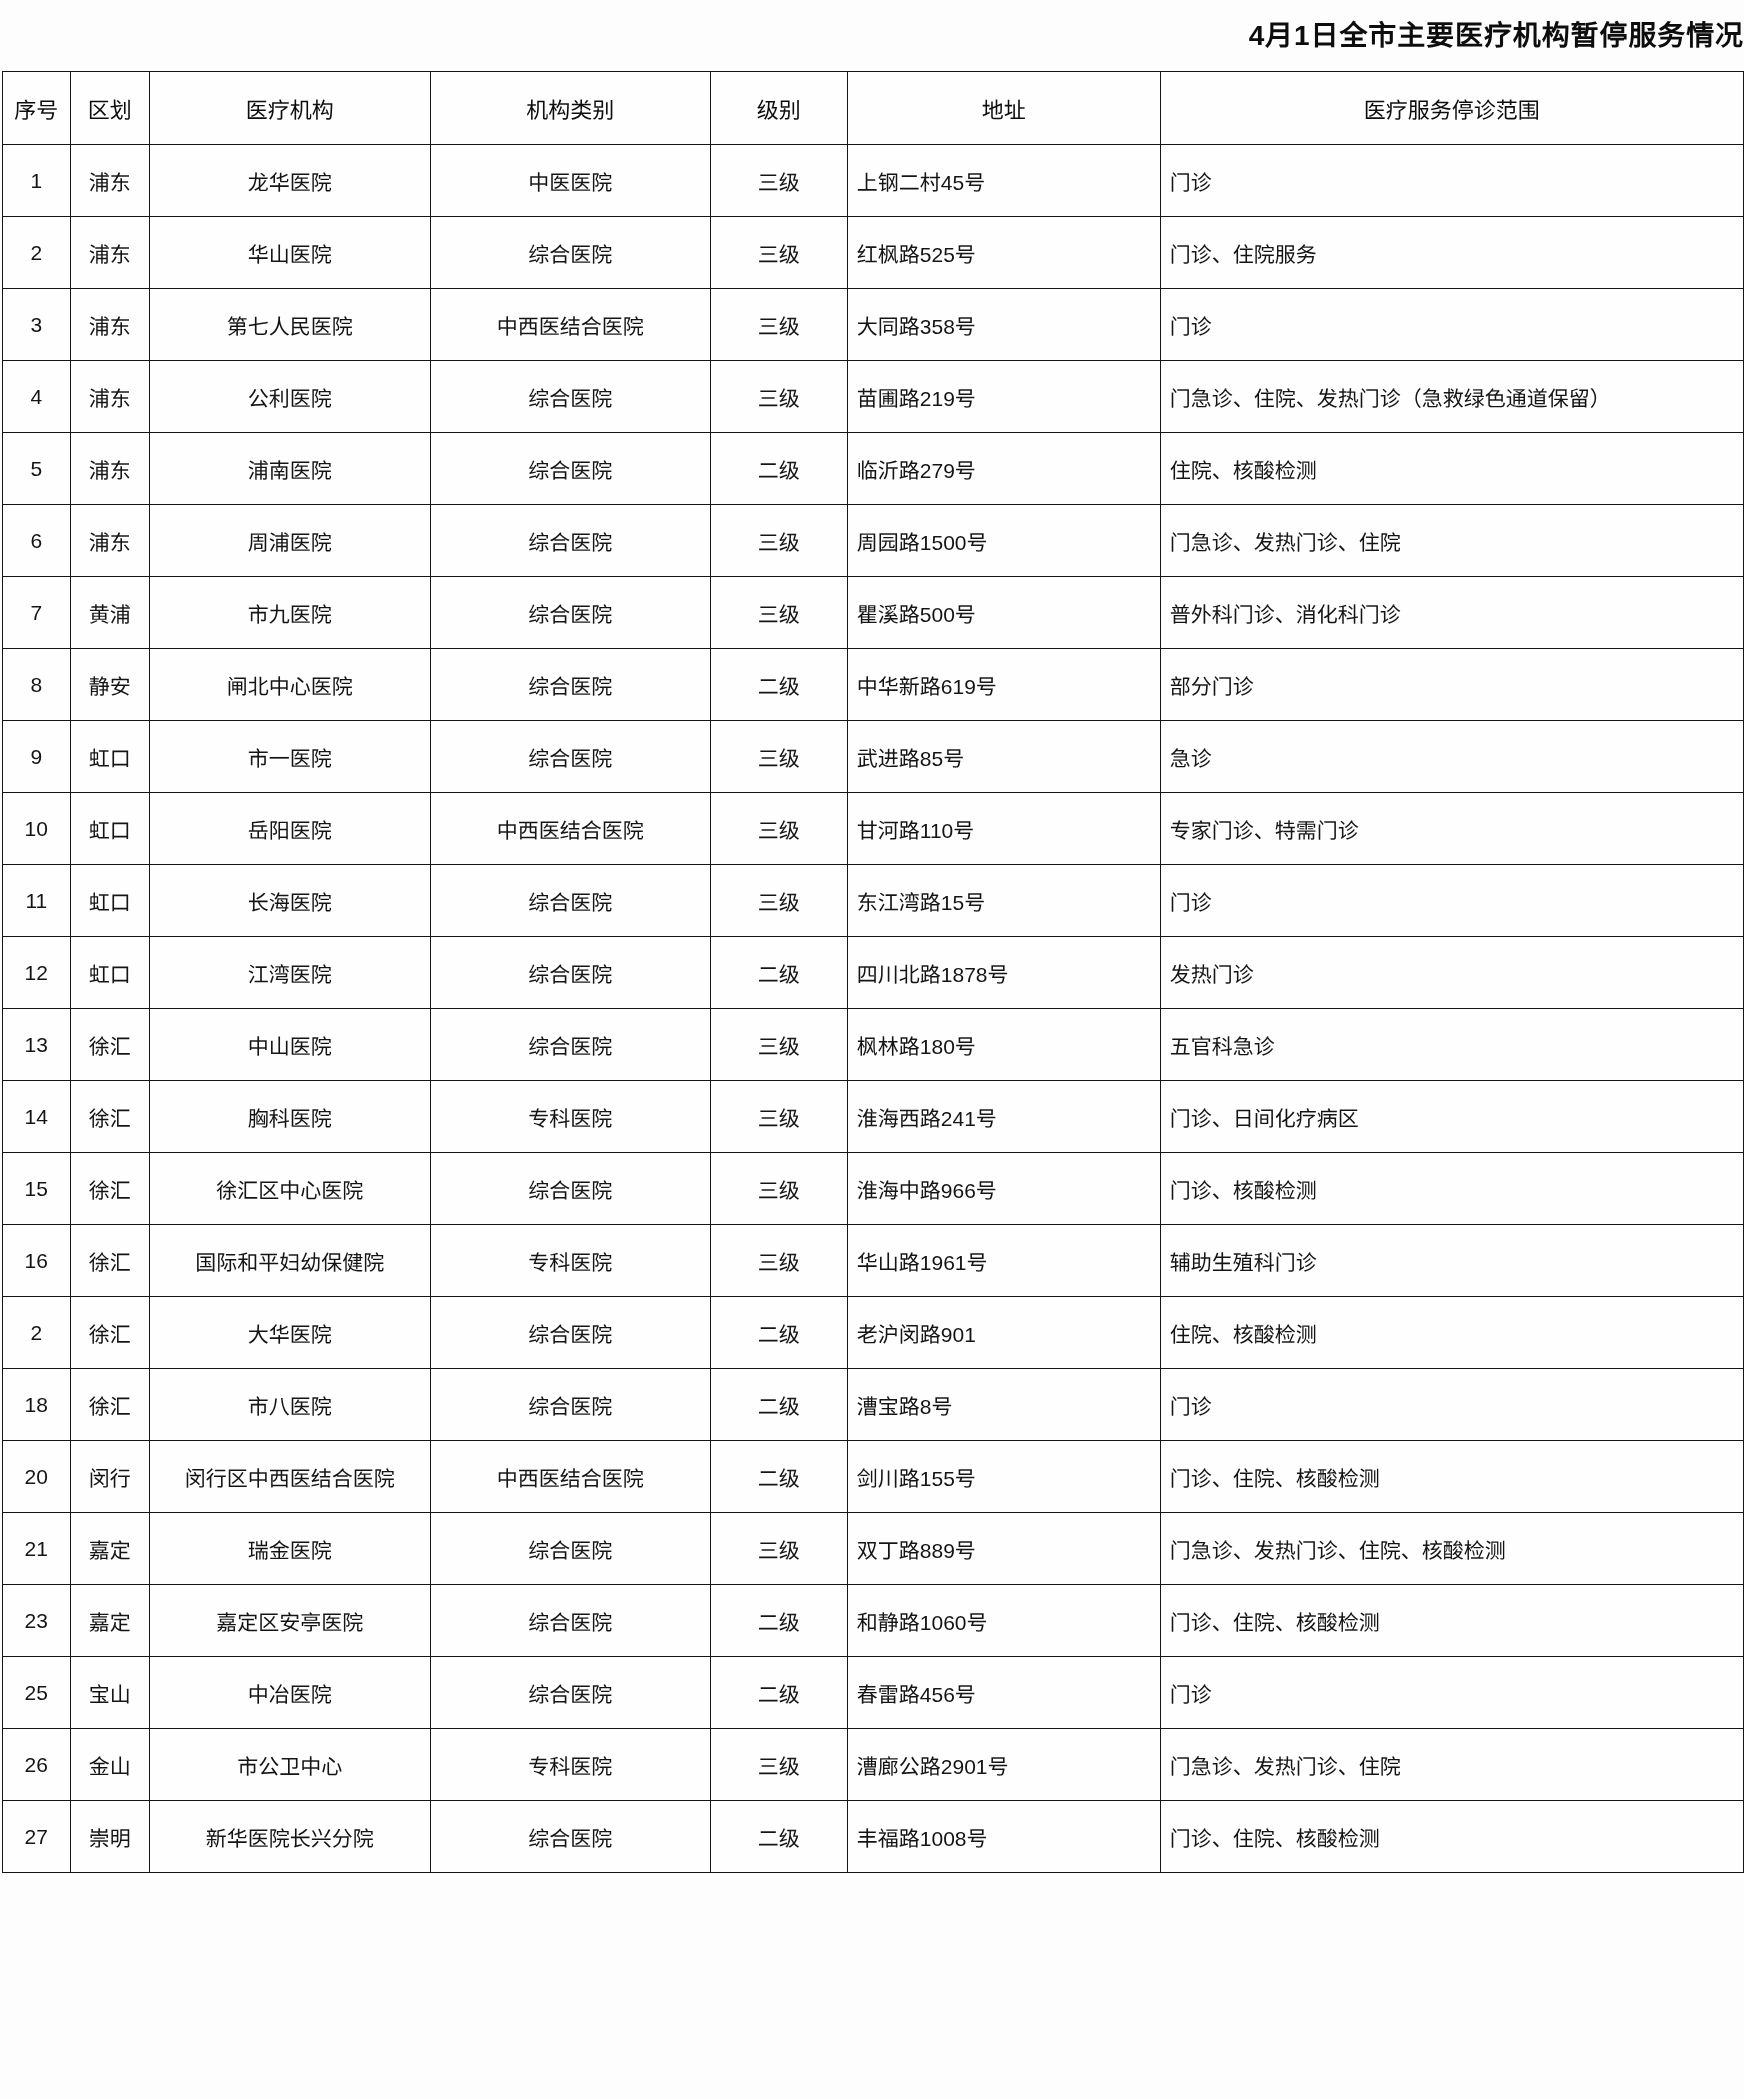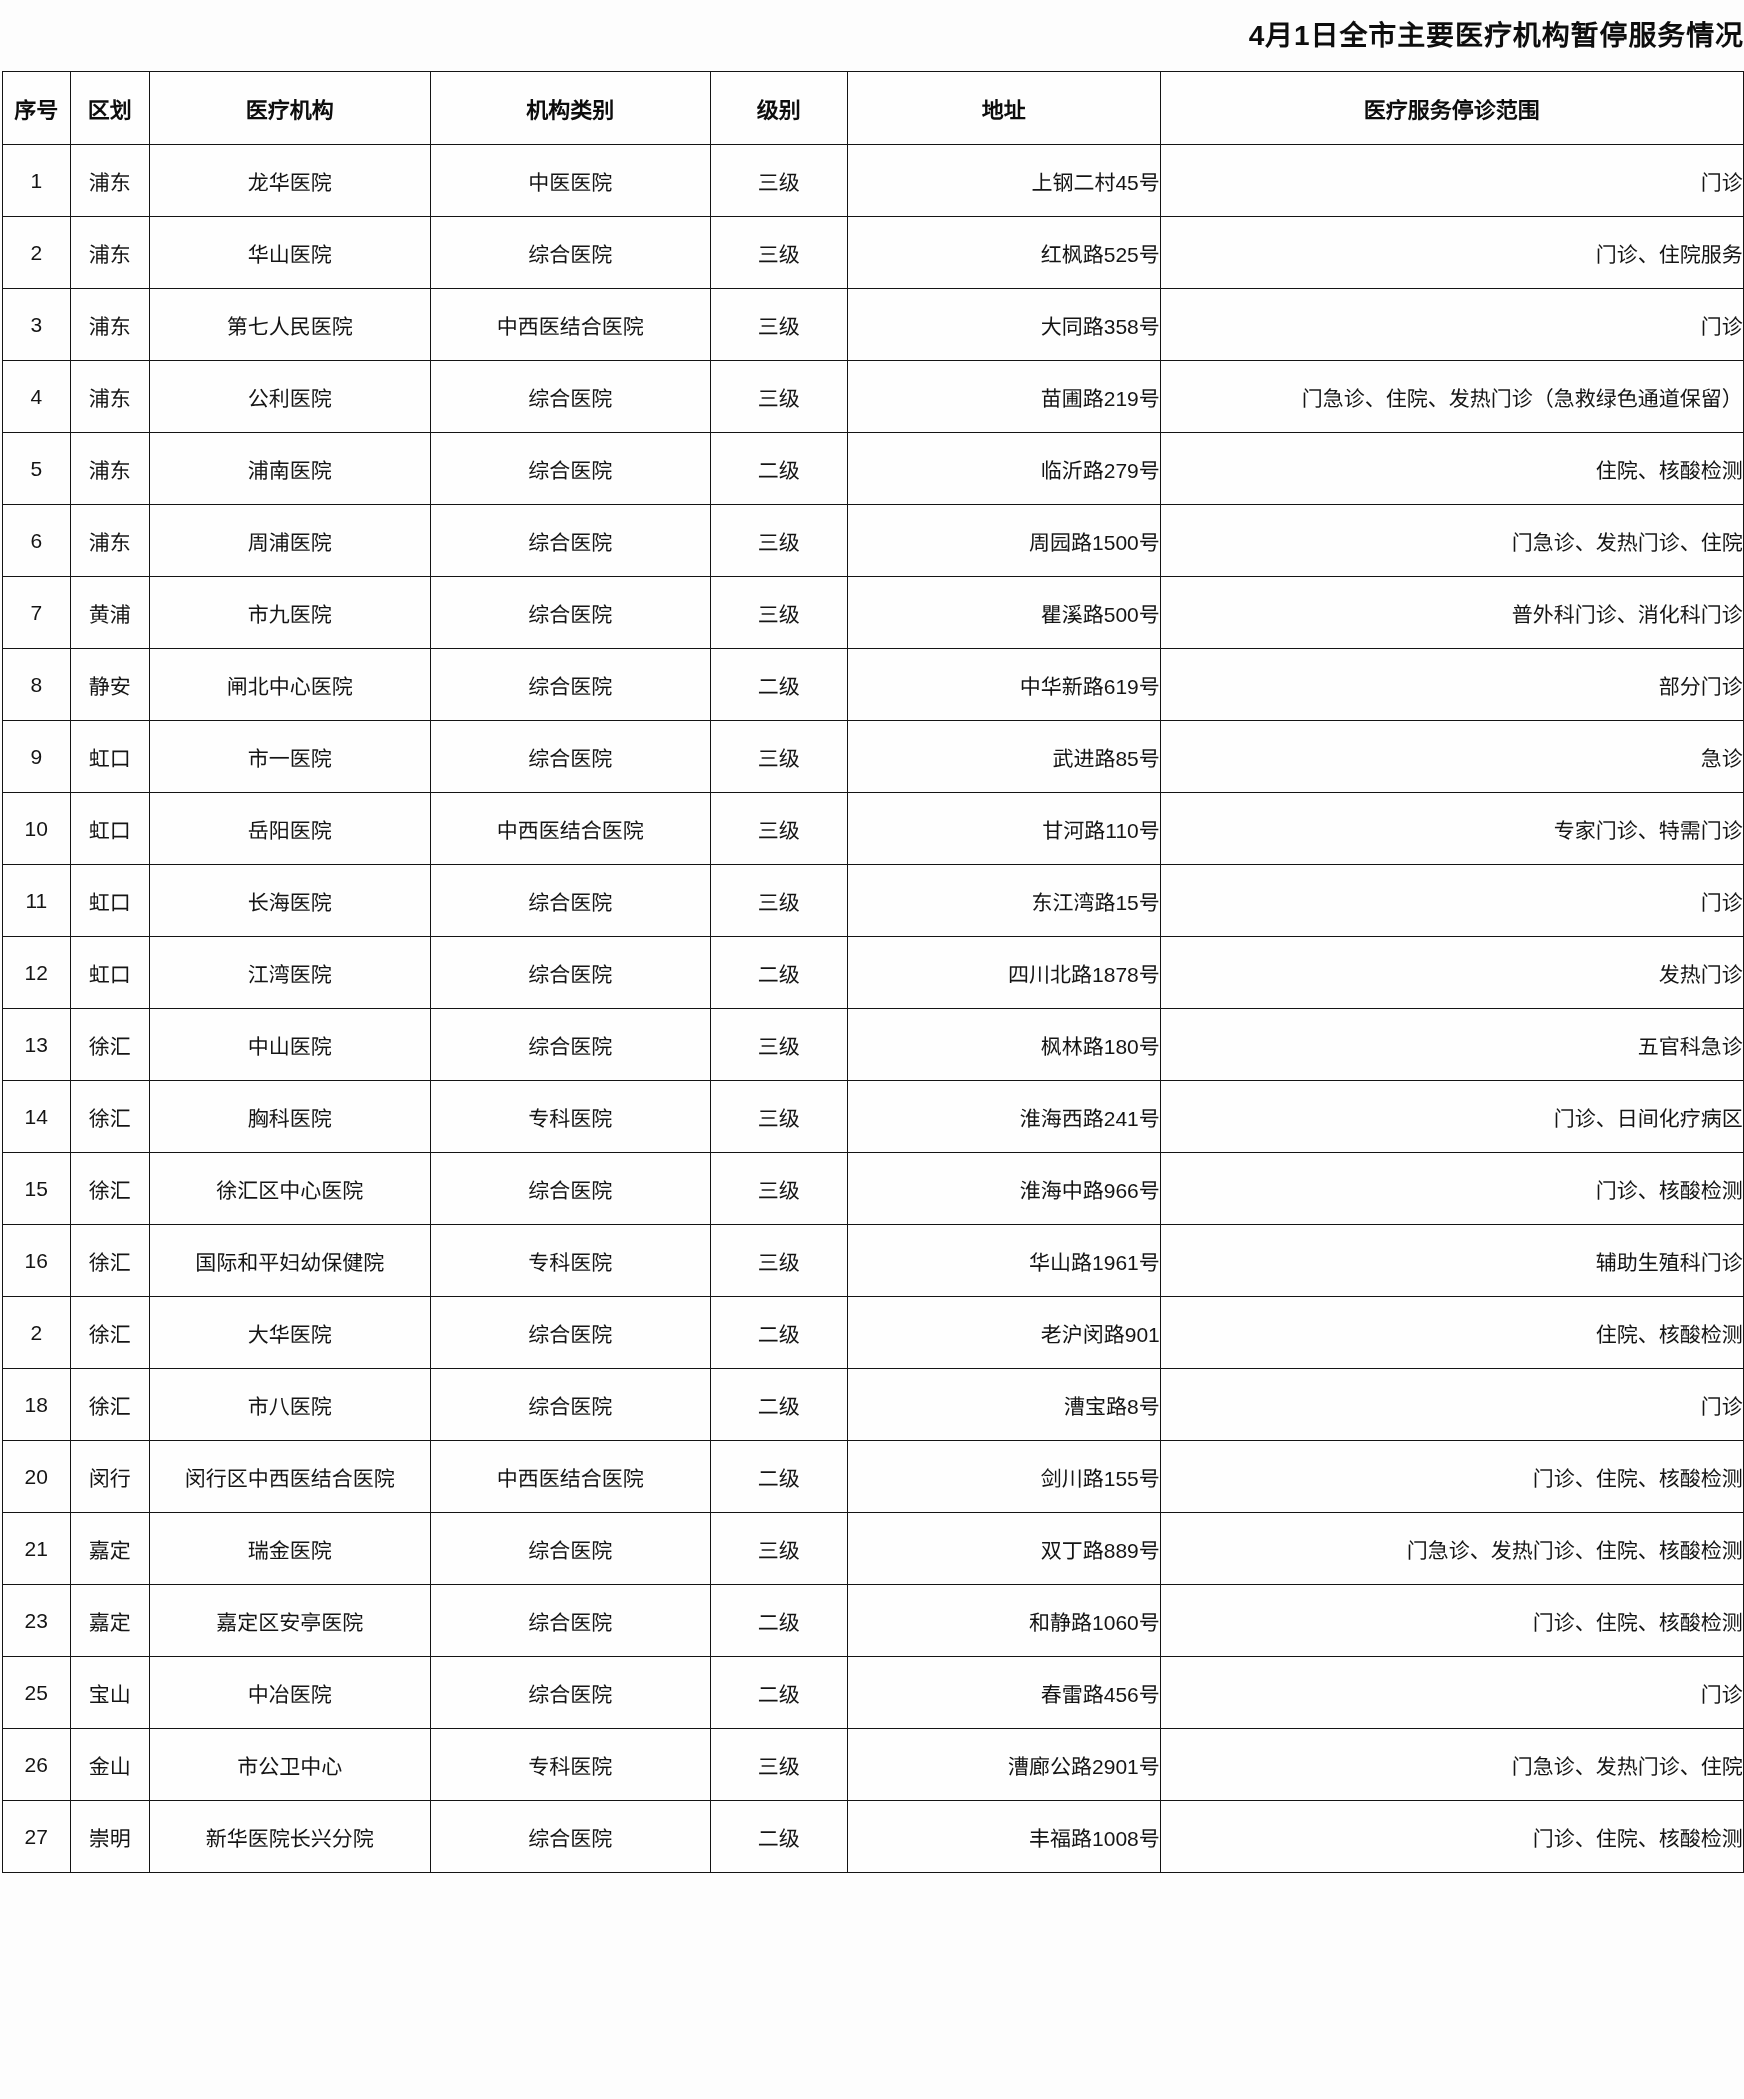--- a/index.html
+++ b/index.html
@@ -35,34 +35,34 @@
     border: 0.9px solid #141414;
     border-bottom-width: 1.8px;
     padding: 0;
     overflow: hidden;
     white-space: nowrap;
     vertical-align: middle;
   }
   .med-table thead th {
     height: 72px;
     font-size: 22px;
-    font-weight: 700;
+    font-weight: 400;
     text-align: center;
     color: #0d0d0d;
   }
   .med-table tbody td {
     height: 71px;
     font-size: 21px;
     font-weight: 400;
     text-align: center;
     color: #141414;
   }
   .med-table tbody td.cell-left {
-    text-align: right;
-    padding-left: 22px;
+    text-align: left;
+    padding-left: 9px;
   }
 </style>
 </head>
 <body>
 
 <div class="page-title">4月1日全市主要医疗机构暂停服务情况</div>
 
 <table class="med-table">
   <colgroup>
     <col style="width:68px">

